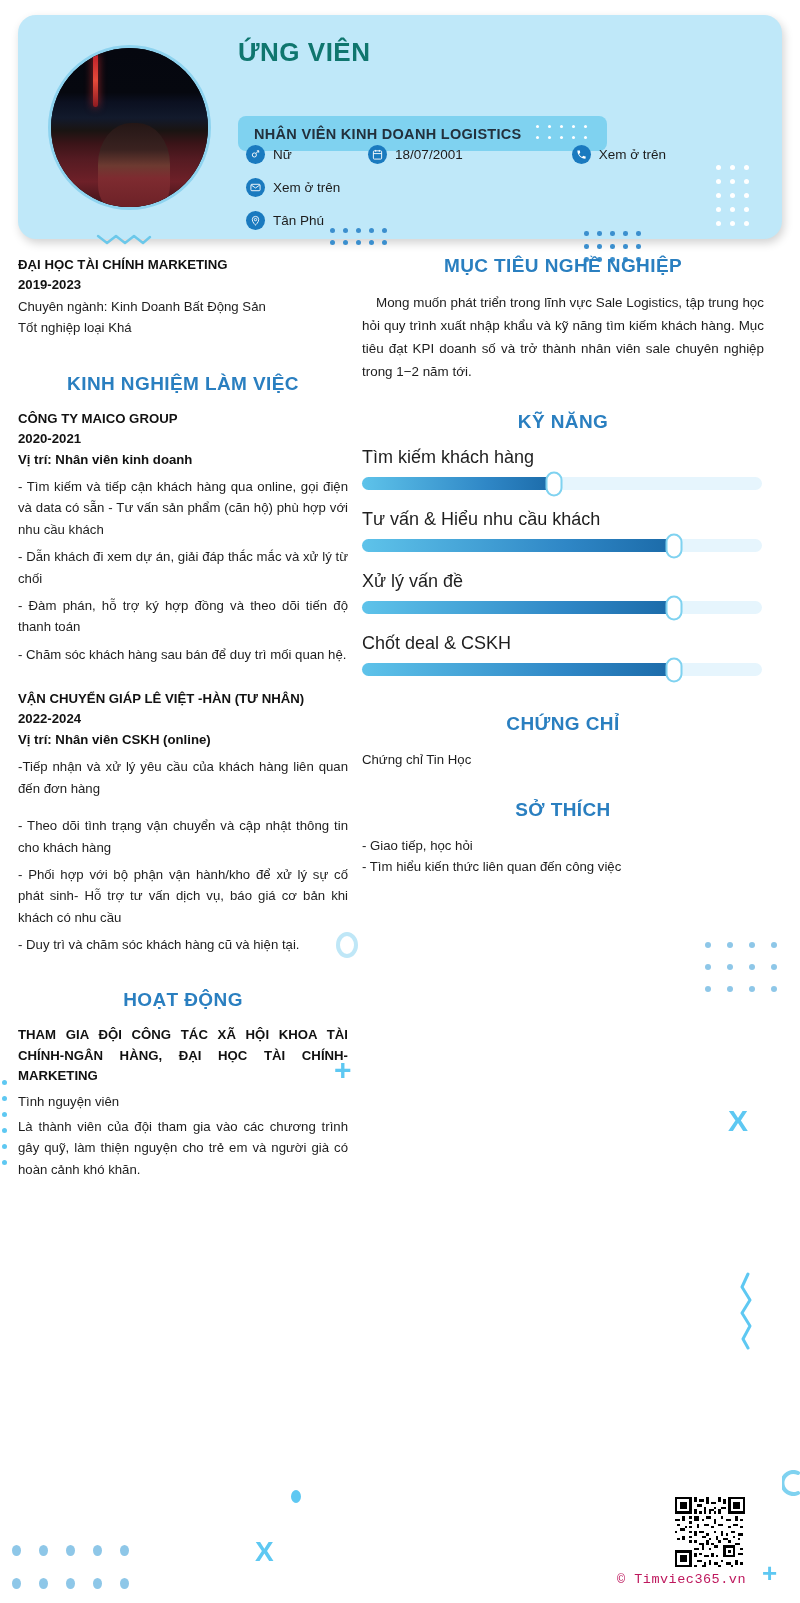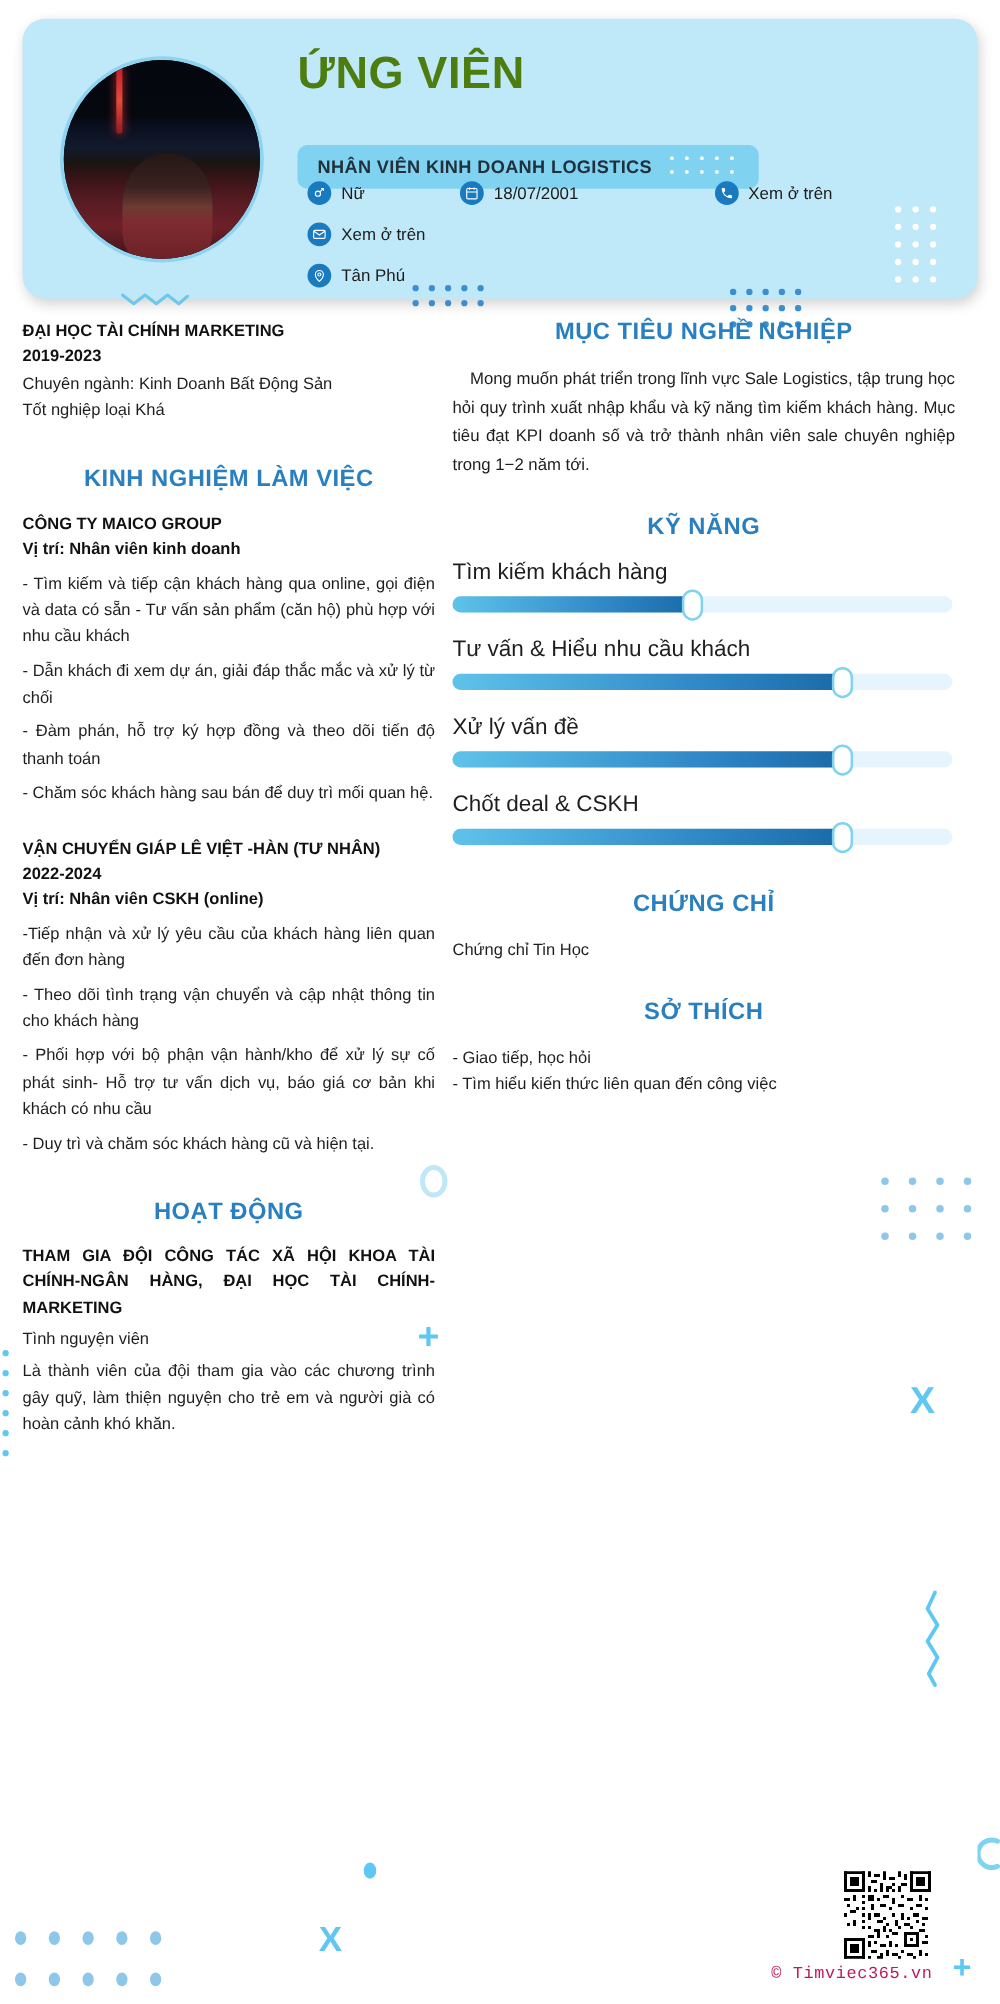--- a/index.html
+++ b/index.html
@@ -61,24 +61,24 @@
     position: absolute;
     left: 30%; top: 47%;
     width: 46%; height: 56%;
     border-radius: 46% 46% 30% 30%;
     background: linear-gradient(to bottom, #241716 0%, #3a2220 30%, #6d3a31 48%, #7e2b30 62%, #6a2026 100%);
   }
 
   .hdr-name {
     position: absolute;
     left: 220px; top: 22px;
-    font-size: 36px;
+    font-size: 26px;
     font-weight: 700;
     letter-spacing: 0.5px;
-    color: #4d7c0f;
+    color: #0f766e;
   }
   .hdr-title-pill {
     position: absolute;
     left: 220px; top: 74px;
     height: 35px;
     min-width: 362px;
     background: #7fd2f0;
     border-radius: 8px;
     display: flex;
     align-items: center;
@@ -355,35 +355,36 @@
       <div class="norm-line">Chuyên ngành: Kinh Doanh Bất Động Sản</div>
       <div class="norm-line">Tốt nghiệp loại Khá</div>
     </div>
 
     <div class="spacer-28"></div>
 
     <div class="sec-title">KINH NGHIỆM LÀM VIỆC</div>
 
     <div class="blk">
       <div class="bold-line">CÔNG TY MAICO GROUP</div>
+      <div class="bold-line">2020-2021</div>
       <div class="bold-line">Vị trí: Nhân viên kinh doanh</div>
       <div class="norm-line justify-all" style="margin-top:6px">- Tìm kiếm và tiếp cận khách hàng qua online, gọi điện và data có sẵn - Tư vấn sản phẩm (căn hộ) phù hợp với nhu cầu khách</div>
       <div class="norm-line justify-all" style="margin-top:6px">- Dẫn khách đi xem dự án, giải đáp thắc mắc và xử lý từ chối</div>
       <div class="norm-line justify-all" style="margin-top:6px">- Đàm phán, hỗ trợ ký hợp đồng và theo dõi tiến độ thanh toán</div>
       <div class="norm-line justify-all" style="margin-top:6px">- Chăm sóc khách hàng sau bán để duy trì mối quan hệ.</div>
     </div>
 
     <div class="spacer-18"></div>
 
     <div class="blk">
       <div class="bold-line">VẬN CHUYỂN GIÁP LÊ VIỆT -HÀN (TƯ NHÂN)</div>
       <div class="bold-line">2022-2024</div>
       <div class="bold-line">Vị trí: Nhân viên CSKH (online)</div>
       <div class="norm-line justify-all" style="margin-top:6px">-Tiếp nhận và xử lý yêu cầu của khách hàng liên quan đến đơn hàng</div>
-      <div class="norm-line justify-all" style="margin-top:6px">- Theo dõi tình trạng vận chuyển và cập nhật thông tin cho khách hàng</div>
+      <div class="norm-line justify-all" style="margin-top:16px">- Theo dõi tình trạng vận chuyển và cập nhật thông tin cho khách hàng</div>
       <div class="norm-line justify-all" style="margin-top:6px">- Phối hợp với bộ phận vận hành/kho để xử lý sự cố phát sinh- Hỗ trợ tư vấn dịch vụ, báo giá cơ bản khi khách có nhu cầu</div>
       <div class="norm-line justify-all" style="margin-top:6px">- Duy trì và chăm sóc khách hàng cũ và hiện tại.</div>
     </div>
 
     <div class="spacer-28"></div>
 
     <div class="sec-title">HOẠT ĐỘNG</div>
 
     <div class="blk">
       <div class="bold-line justify-all">THAM GIA ĐỘI CÔNG TÁC XÃ HỘI KHOA TÀI CHÍNH-NGÂN HÀNG, ĐẠI HỌC TÀI CHÍNH-MARKETING</div>

